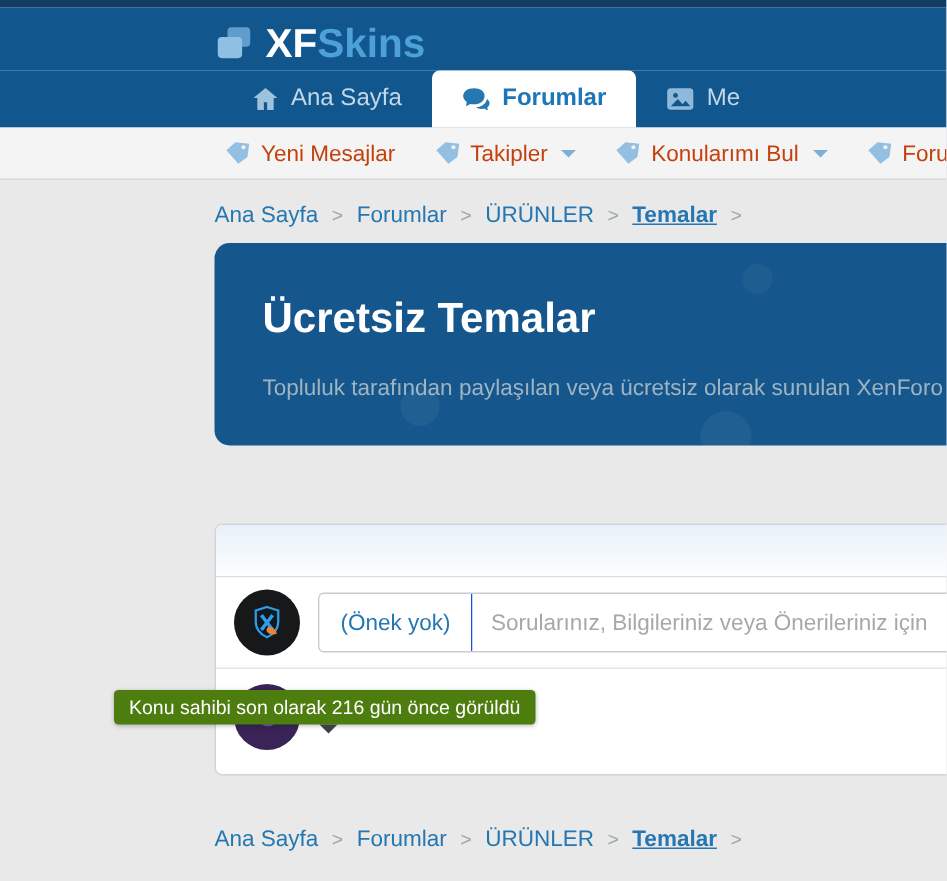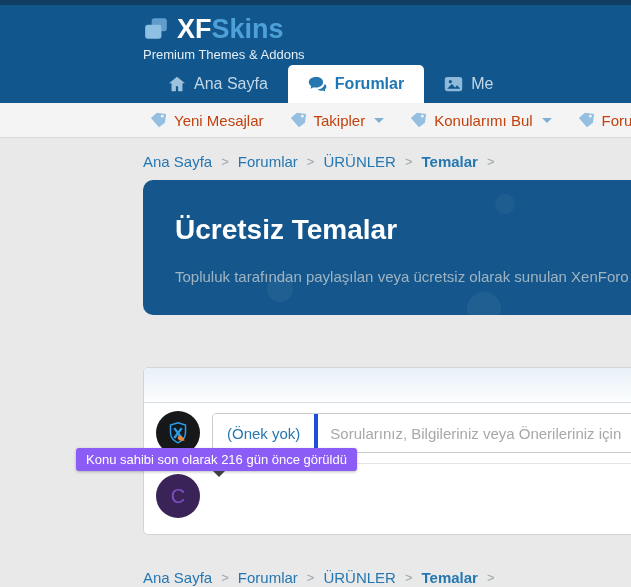--- a/index.html
+++ b/index.html
@@ -30,58 +30,58 @@
 
   
   .subnav{background:#f4f4f5;border-bottom:1px solid #d8d8d8;height:34px;display:flex;align-items:center;
     padding-left:150px;gap:26px;white-space:nowrap;overflow:hidden;}
   .subnav-item{display:flex;align-items:center;gap:7px;color:#c2410c;font-size:15px;cursor:pointer;flex:none;}
   .subnav .chev{border-top-color:#7fb0d4;}
 
   
   .breadcrumb{margin:15px 0 10px 143px;font-size:15px;color:#98a5ad;display:flex;align-items:center;gap:9px;white-space:nowrap;}
   .crumb{color:#2577b1;cursor:pointer;}
-  .crumb.current{font-weight:bold;}
+  .crumb.current{font-weight:bold;text-decoration:underline;}
   .crumb-sep{color:#98a5ad;font-size:13px;}
   .breadcrumb.bottom{margin-top:34px;}
 
   
   .banner{position:relative;margin:8px 0 0 143px;width:600px;height:135px;background:#15578c;
     border-radius:10px;box-sizing:border-box;padding:32px 32px 0;overflow:hidden;}
   .banner-title{color:#ffffff;font-size:28px;font-weight:bold;line-height:36px;}
   .banner-sub{color:#9fb4c2;font-size:15px;margin-top:20px;white-space:nowrap;}
   .bubble{position:absolute;border-radius:50%;background:rgba(255,255,255,0.05);}
   .bubble.b1{width:26px;height:26px;left:124px;top:96px;}
   .bubble.b2{width:34px;height:34px;left:324px;top:112px;}
   .bubble.b3{width:20px;height:20px;left:352px;top:14px;background:rgba(255,255,255,0.04);}
 
   
   .card{margin:52px 0 0 143px;width:600px;background:#ffffff;border:1px solid #d2d5d8;border-radius:5px;box-sizing:border-box;}
   .card-head{height:34px;background:linear-gradient(to bottom,#e8f1f9,#fcfdfe);border-bottom:1px solid #d9dee3;border-radius:4px 4px 0 0;}
   .quick-row{display:flex;align-items:center;gap:12px;padding:8px 12px;}
   .avatar{width:44px;height:44px;border-radius:50%;flex:none;}
   .avatar.self{background:#17181a;display:flex;align-items:center;justify-content:center;}
   .prefix-group{flex:1;display:flex;align-items:stretch;height:38px;border:1px solid #c9ccce;border-radius:4px;background:#fff;overflow:hidden;}
-  .prefix-btn{display:flex;align-items:center;padding:0 14px;color:#2577b1;font-size:15px;border-right:4px solid #1d4ed8;cursor:pointer;background:#fff;white-space:nowrap;}
+  .prefix-btn{display:flex;align-items:center;padding:0 14px;color:#2577b1;font-size:15px;border-right:1px solid #1d4ed8;cursor:pointer;background:#fff;white-space:nowrap;}
   .thread-input{flex:1;border:none;outline:none;font-size:15px;padding:0 12px;color:#444;
     font-family:"Liberation Sans",sans-serif;}
   .thread-input::placeholder{color:#a8a8a8;opacity:1;}
 
   .thread-row{border-top:1px solid #e3e6e8;padding:10px 12px 16px;display:flex;gap:12px;}
   .avatar.user-c{background:#3a2357;color:#7d4ec4;display:flex;align-items:center;justify-content:center;
     font-size:20px;cursor:pointer;}
   .thread-main{display:flex;flex-direction:column;min-width:0;}
   .thread-line{display:flex;align-items:center;gap:10px;margin-top:3px;}
   .mini-avatar{width:19px;height:19px;border-radius:50%;flex:none;cursor:pointer;
     background:radial-gradient(circle at 38% 32%,#efe9f7,#cdbfe4);}
   .thread-title{color:#2577b1;font-size:18px;cursor:pointer;white-space:nowrap;}
   .thread-meta{color:#96a0a7;font-size:13px;margin:4px 0 0 29px;white-space:nowrap;}
 
   
-  .tooltip{position:absolute;left:76px;top:448px;background:#8b5cf6;color:#ffffff;font-size:13px;
+  .tooltip{position:absolute;left:76px;top:460px;background:#4d7c0f;color:#ffffff;font-size:13px;
     padding:4px 10px;border-radius:3px;white-space:nowrap;z-index:50;box-shadow:0 1px 3px rgba(0,0,0,0.25);}
   .tooltip::after{content:"";position:absolute;top:100%;left:137px;
     border:6px solid transparent;border-top-color:#3b4043;}
 
   svg{display:block;}
 </style>
 </head>
 <body>
 
 <div class="page">
@@ -91,21 +91,20 @@
   <div class="header-main">
     <div class="logo-row">
       <span class="logo-icon">
         <svg width="26" height="26" viewBox="0 0 24 24">
           <rect x="8" y="2" width="14" height="12" rx="2.5" fill="#609dcd"></rect>
           <rect x="2" y="8" width="15" height="13" rx="2.5" fill="#8ec0e4"></rect>
         </svg>
       </span>
       <span class="logo-text"><span class="logo-xf">XF</span><span class="logo-skins">Skins</span></span>
     </div>
-    <div class="tagline">Premium Themes &amp; Addons</div>
   </div>
 
   <nav class="main-nav">
     <div class="nav-tab">
       <span class="icn">
         <svg width="18" height="16" viewBox="0 0 24 22">
             <path d="M12 1 L1 10 h3.5 v11 h6 v-7 h3 v7 h6 V10 H23 Z" fill="#9cc2de"></path>
           </svg>
       </span>
       <span>Ana Sayfa</span>

